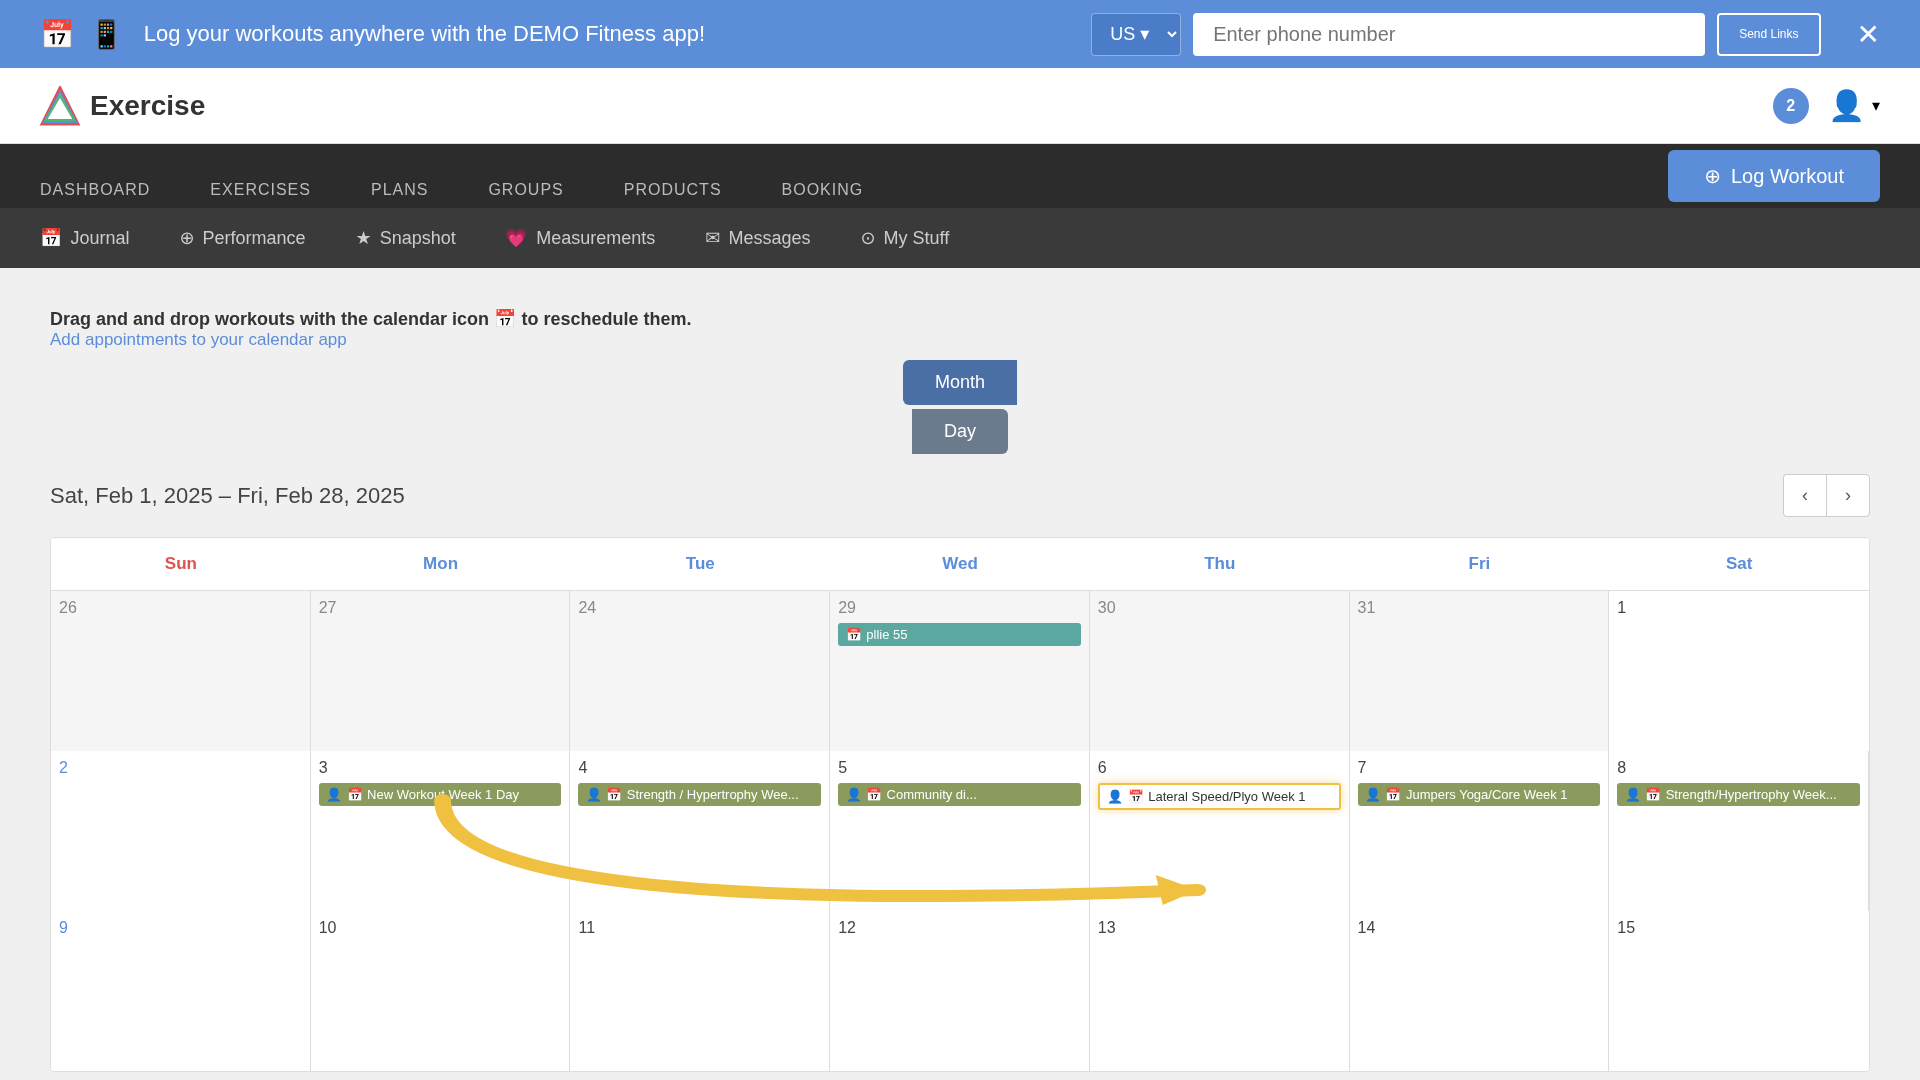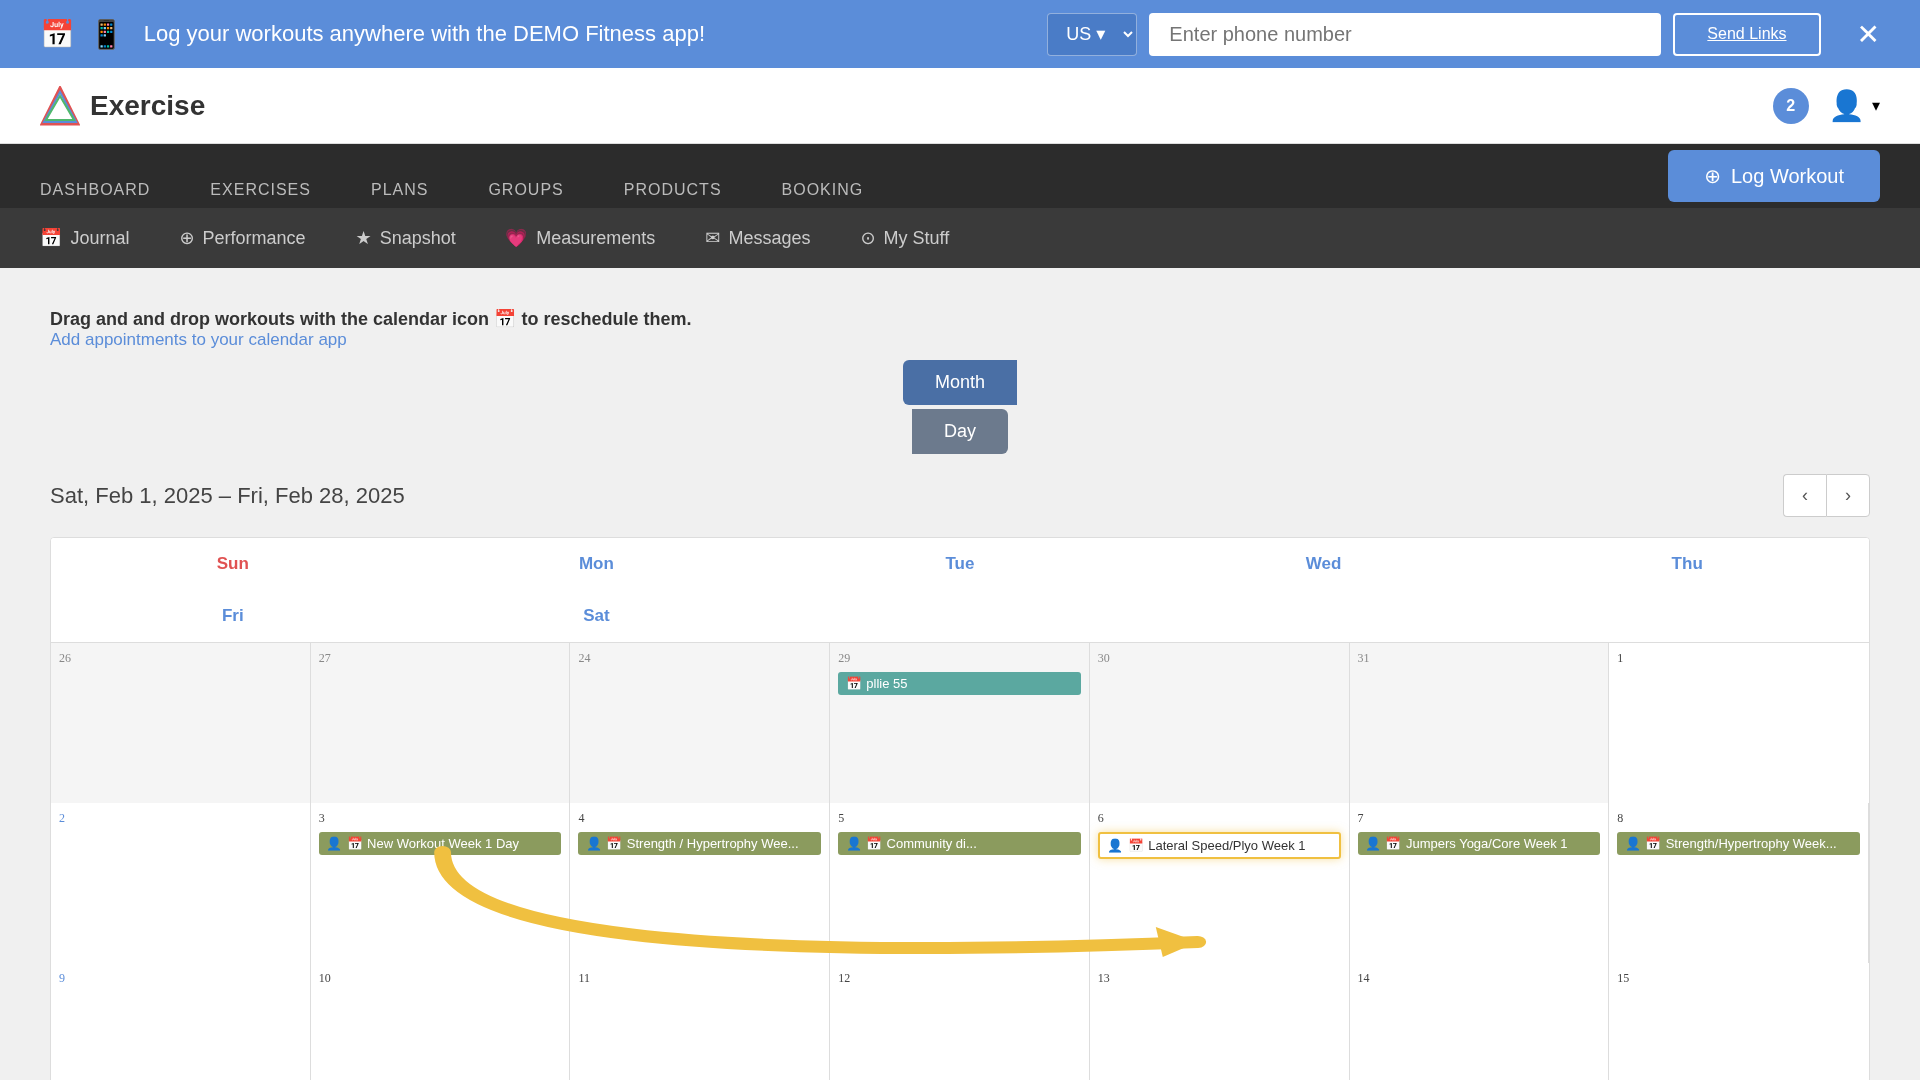--- a/index.html
+++ b/index.html
@@ -33,26 +33,25 @@
       padding: 10px 20px;
       border-radius: 4px;
       font-size: 20px;
       width: 512px;
       color: #aaa;
     }
     .send-links-btn {
       background: transparent;
       border: 2px solid white;
       color: white;
-      padding: 10px 32px;
+      padding: 10px 20px;
       border-radius: 4px;
-      font-size: 16px;
+      font-size: 12px;
       cursor: pointer;
       font-weight: 500;
-      text-decoration: underline;
     }
     .close-btn {
       background: none;
       border: none;
       color: white;
       font-size: 28px;
       cursor: pointer;
       margin-left: 16px;
     }
 
@@ -180,21 +179,21 @@
       cursor: pointer;
       color: #555;
     }
     .nav-arrow:first-child { border-radius: 4px 0 0 4px; border-right: none; }
     .nav-arrow:last-child { border-radius: 0 4px 4px 0; }
 
     
     .calendar { background: white; border: 1px solid #ddd; border-radius: 4px; overflow: hidden; }
     .calendar-header {
       display: grid;
-      grid-template-columns: repeat(5, 1fr);
+      grid-template-columns: repeat(7, 1fr);
       background: white;
       border-bottom: 1px solid #ddd;
     }
     .cal-day-header {
       text-align: center;
       padding: 16px 0;
       font-size: 17px;
       font-weight: 600;
     }
     .cal-day-header.sun { color: #e05252; }
@@ -207,24 +206,23 @@
       border-right: 1px solid #ddd;
       padding: 8px;
       min-height: 160px;
       position: relative;
       background: white;
     }
     .calendar-cell:last-child { border-right: none; }
     .calendar-cell.other-month { background: #f5f5f5; }
 
     .cell-date {
-      font-size: 12px;
+      font-size: 16px;
       color: #888;
       margin-bottom: 6px;
-      font-family: Liberation Serif, serif;
     }
     .cell-date.current-month { color: #444; }
     .cell-date.blue { color: #5b8dd9; }
 
     .workout-pill {
       background: #5ba8a0;
       color: white;
       font-size: 13px;
       padding: 4px 8px;
       border-radius: 3px;

